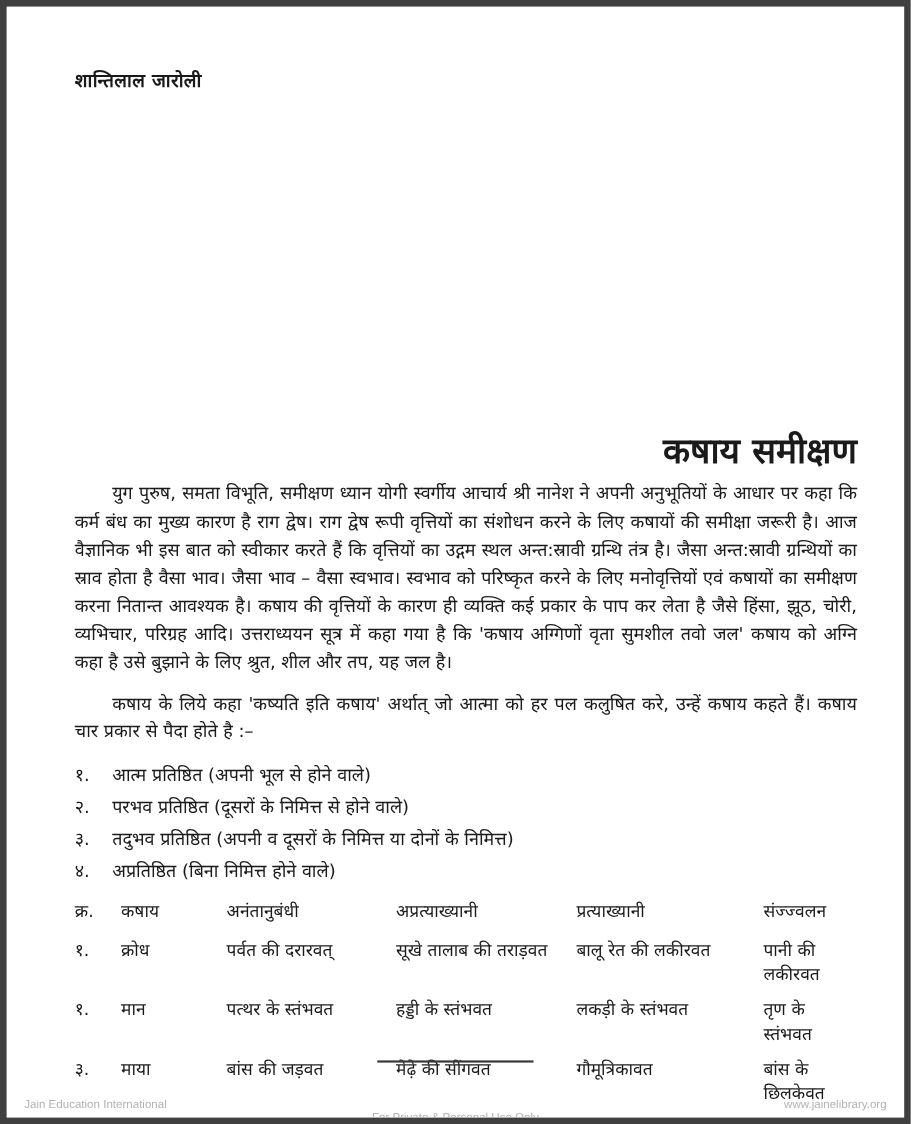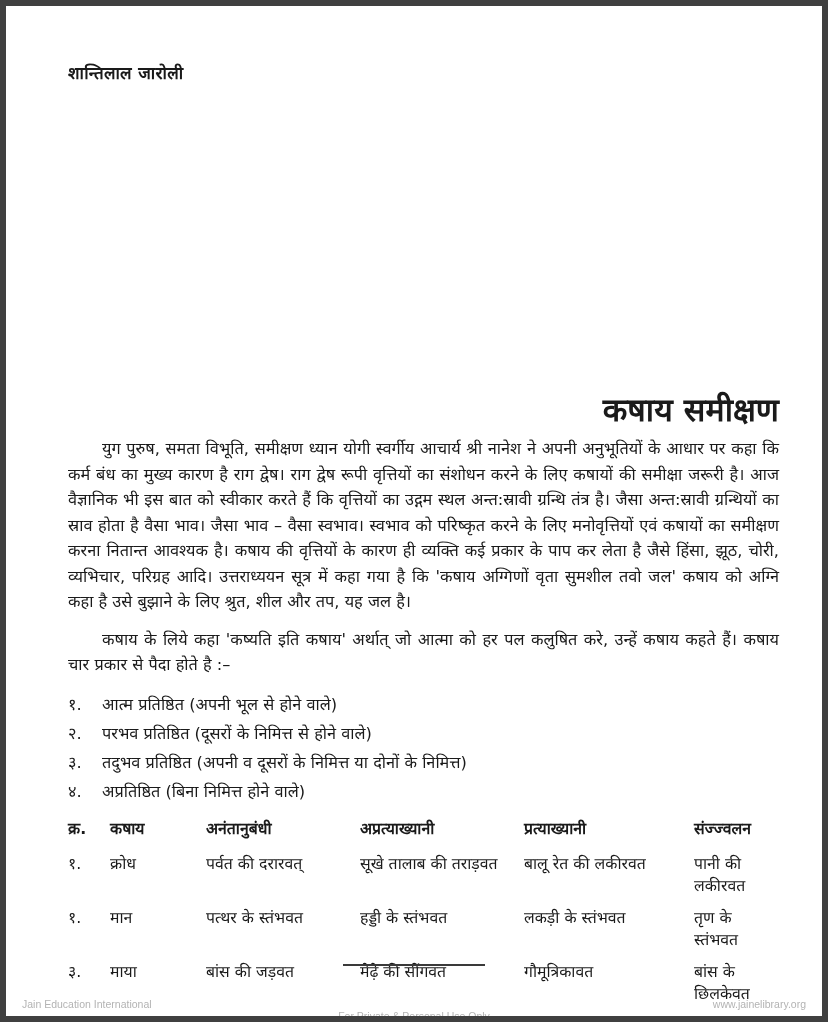--- a/index.html
+++ b/index.html
@@ -50,21 +50,21 @@
   .types-line strong { font-weight: bold; }
   .k-table {
     display: grid;
     grid-template-columns: 36px 90px 148px 158px 164px 1fr;
     column-gap: 6px;
     font-size: 15.8px;
     line-height: 22px;
     text-align: left;
   }
   .k-table .cell { padding-bottom: 10px; }
-  .k-table .head { font-weight: bold; padding-bottom: 13px; }
+  .k-table .head { font-weight: normal; padding-bottom: 13px; }
   .page-footer {
     position: absolute;
     left: 0;
     right: 0;
     top: 958px;
     text-align: center;
   }
   .footer-rule {
     width: 142px;
     margin: 0 auto 4px auto;

